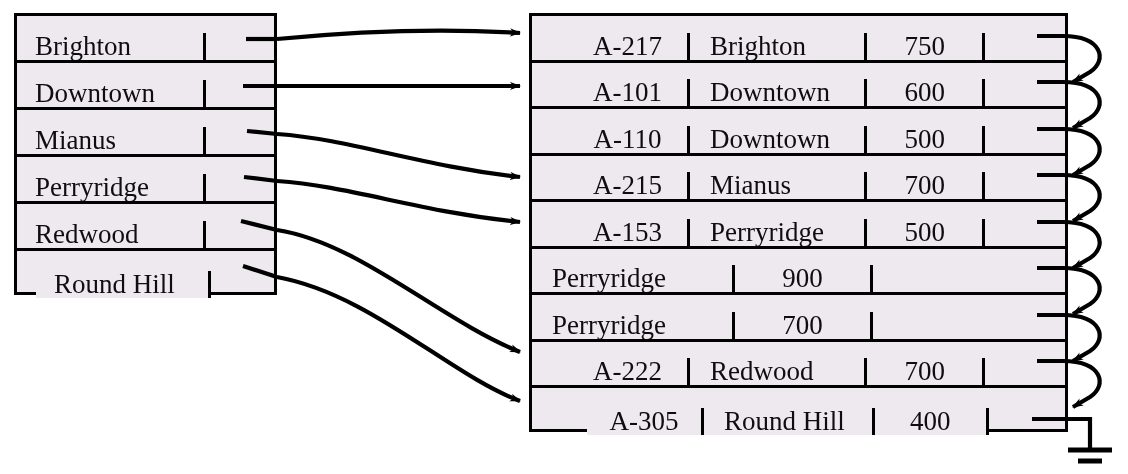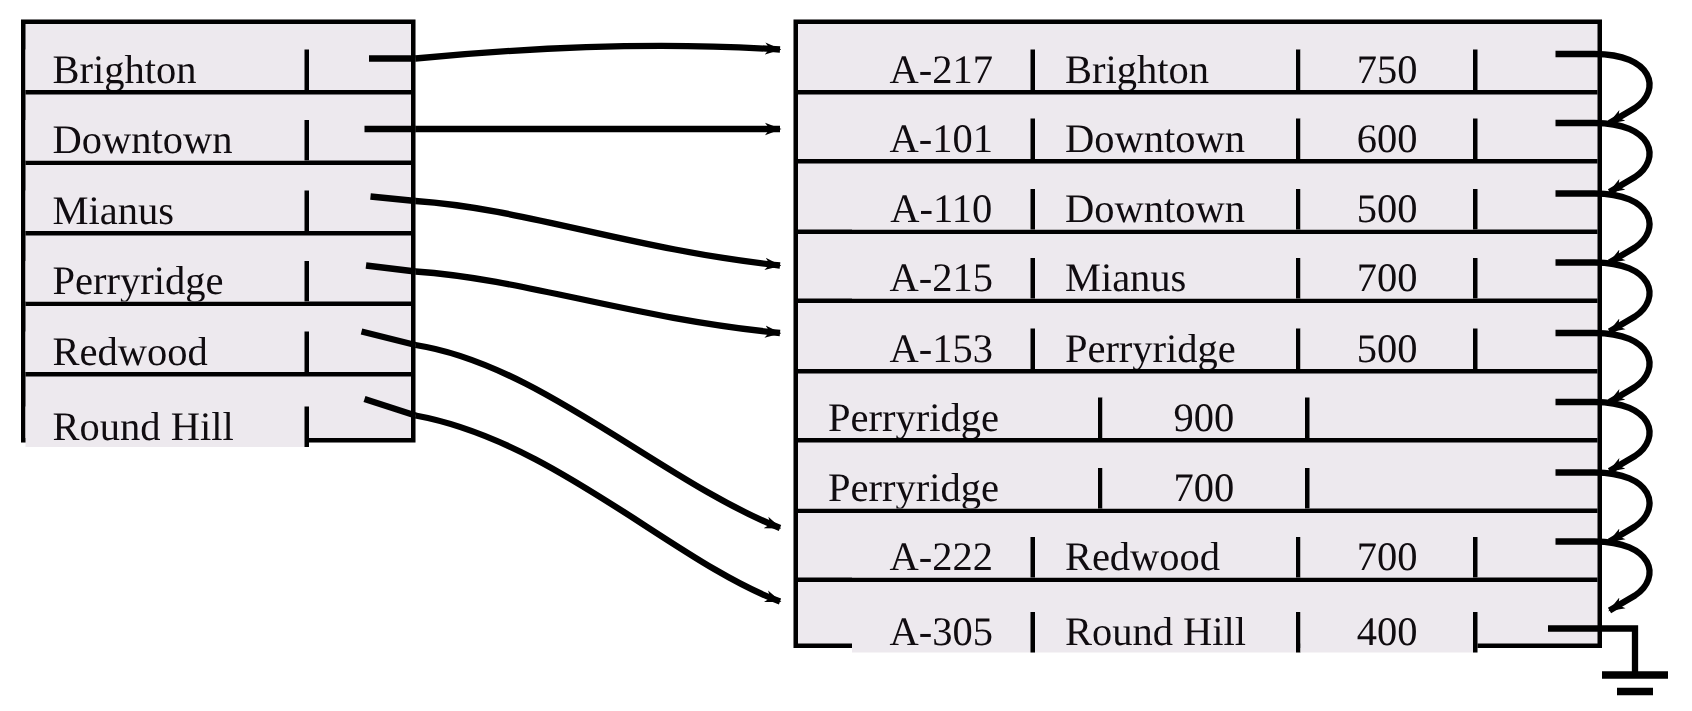--- a/index.html
+++ b/index.html
@@ -33,21 +33,21 @@
     border: 3px solid #000000;
     box-sizing: border-box;
     background: #ede9ee;
   }
   .row {
     display: flex;
     box-sizing: border-box;
     border-bottom: 3px solid #000000;
     align-items: flex-end;
   }
-  .row:last-child { border-bottom: none; }
+  .row:last-child { border-bottom: none; padding-left: 19px; }
   .cell {
     box-sizing: border-box;
     border-right: 3px solid #000000;
     display: flex;
     align-items: center;
     background: #ede9ee;
     overflow: hidden;
     white-space: nowrap;
   }
   .cell:last-child { border-right: none; }

